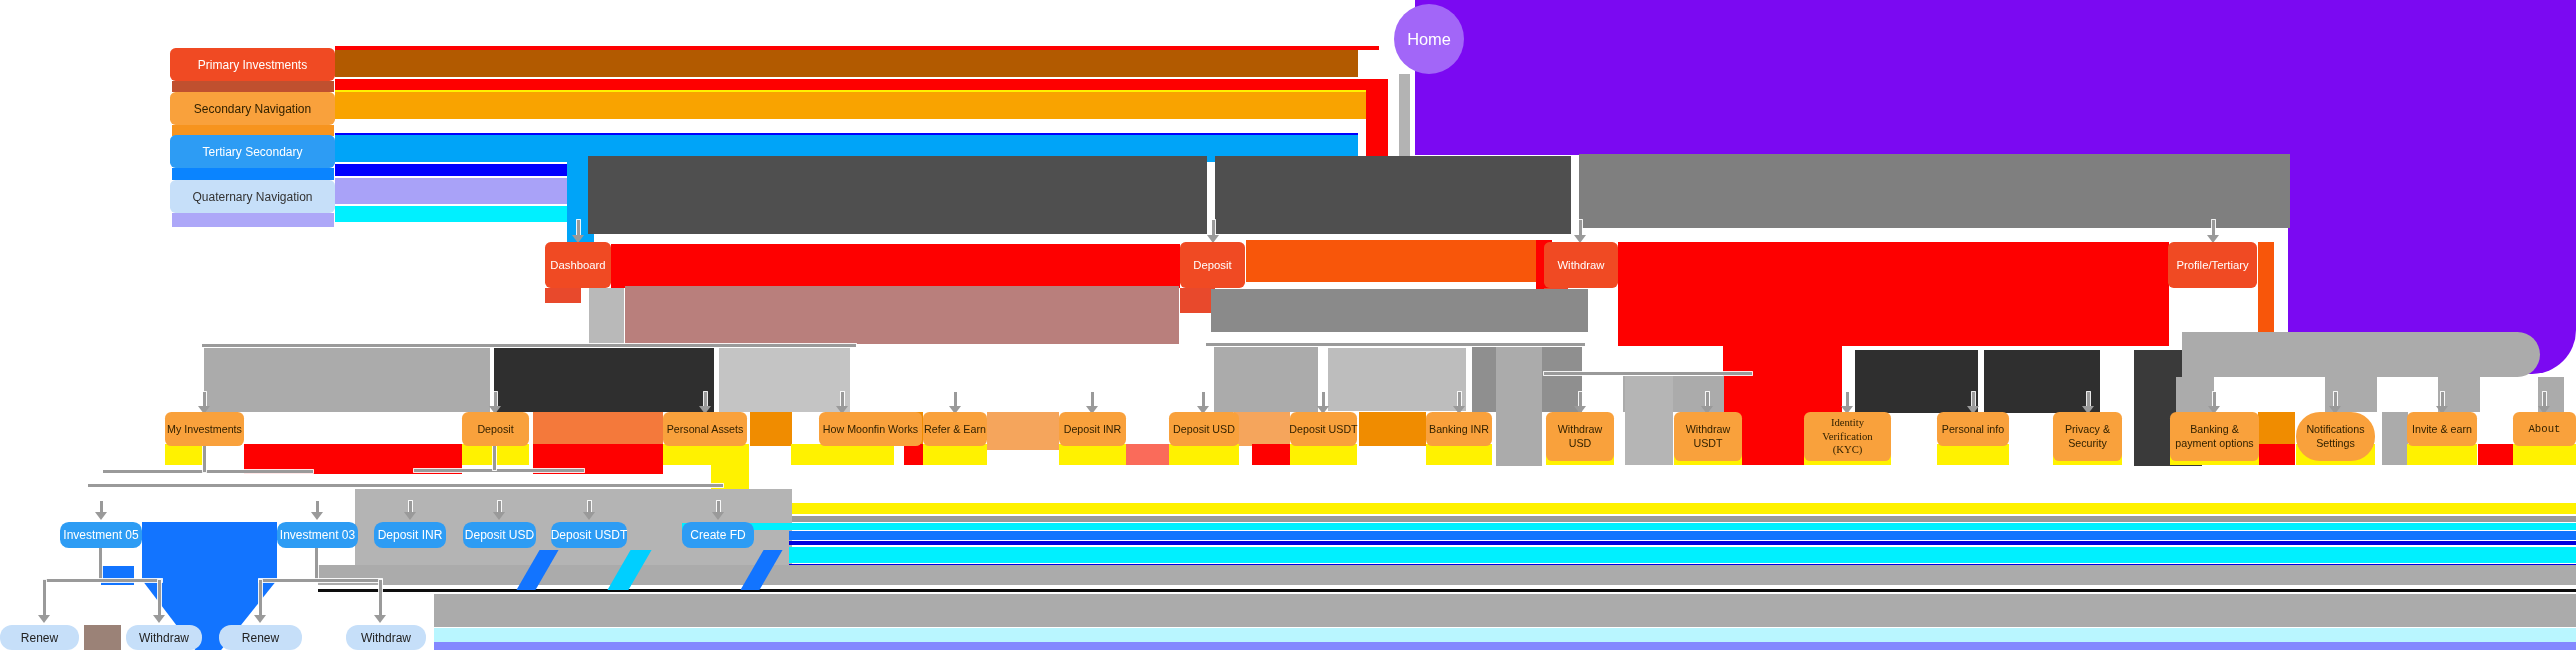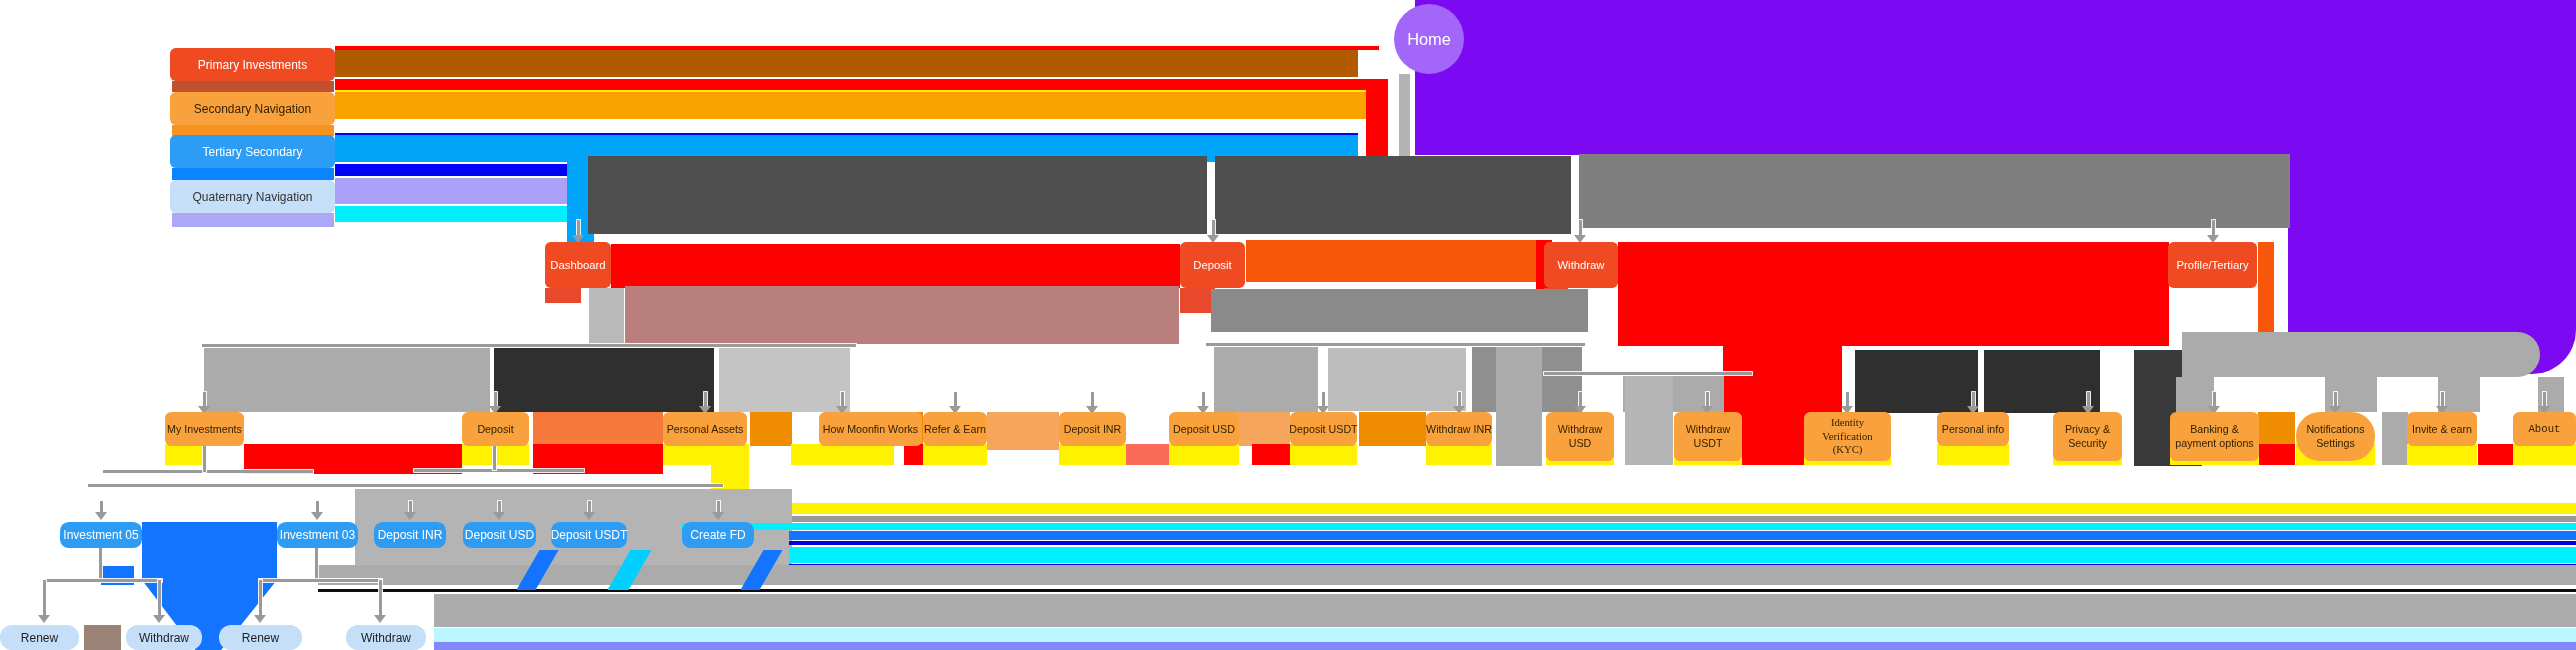--- a/index.html
+++ b/index.html
@@ -159,21 +159,21 @@
   <div class="node lvl2 has-arrow" style="left:2168px;width:89px;">Profile/Tertiary</div>
 
   <div class="node lvl3 one has-arrow has-bar" style="left:165px;width:79px;">My Investments</div>
   <div class="node lvl3 one has-arrow has-bar" style="left:462px;width:67px;">Deposit</div>
   <div class="node lvl3 one has-arrow has-bar" style="left:663px;width:84px;">Personal Assets</div>
   <div class="node lvl3 one has-arrow has-bar" style="left:791px;width:103px;margin-left:28px;">How Moonfin Works</div>
   <div class="node lvl3 one has-arrow has-bar" style="left:923px;width:64px;">Refer &amp; Earn</div>
   <div class="node lvl3 one has-arrow has-bar" style="left:1059px;width:67px;">Deposit INR</div>
   <div class="node lvl3 one has-arrow has-bar" style="left:1169px;width:70px;">Deposit USD</div>
   <div class="node lvl3 one has-arrow has-bar" style="left:1290px;width:67px;">Deposit USDT</div>
-  <div class="node lvl3 one has-arrow has-bar" style="left:1426px;width:66px;">Withdraw INR</div>
+  <div class="node lvl3 one has-arrow has-bar" style="left:1426px;width:66px;">Banking INR</div>
   <div class="node lvl3 two has-arrow has-bar" style="left:1546px;width:68px;">Withdraw USD</div>
   <div class="node lvl3 two has-arrow has-bar" style="left:1674px;width:68px;">Withdraw USDT</div>
   <div class="node lvl3 two has-arrow has-bar" style="left:1804px;width:87px;font-family:Liberation Serif, serif;">Identity Verification (KYC)</div>
   <div class="node lvl3 one has-arrow has-bar" style="left:1937px;width:72px;">Personal info</div>
   <div class="node lvl3 two has-arrow has-bar" style="left:2053px;width:69px;">Privacy &amp; Security</div>
   <div class="node lvl3 two has-arrow has-bar" style="left:2170px;width:89px;">Banking &amp; payment options</div>
   <div class="node lvl3 two has-arrow has-bar" style="left:2296px;width:79px;border-radius:24px;">Notifications Settings</div>
   <div class="node lvl3 one has-arrow has-bar" style="left:2407px;width:70px;">Invite &amp; earn</div>
   <div class="node lvl3 one has-arrow has-bar" style="left:2513px;width:63px;font-family:Liberation Mono, monospace;">About</div>
 

